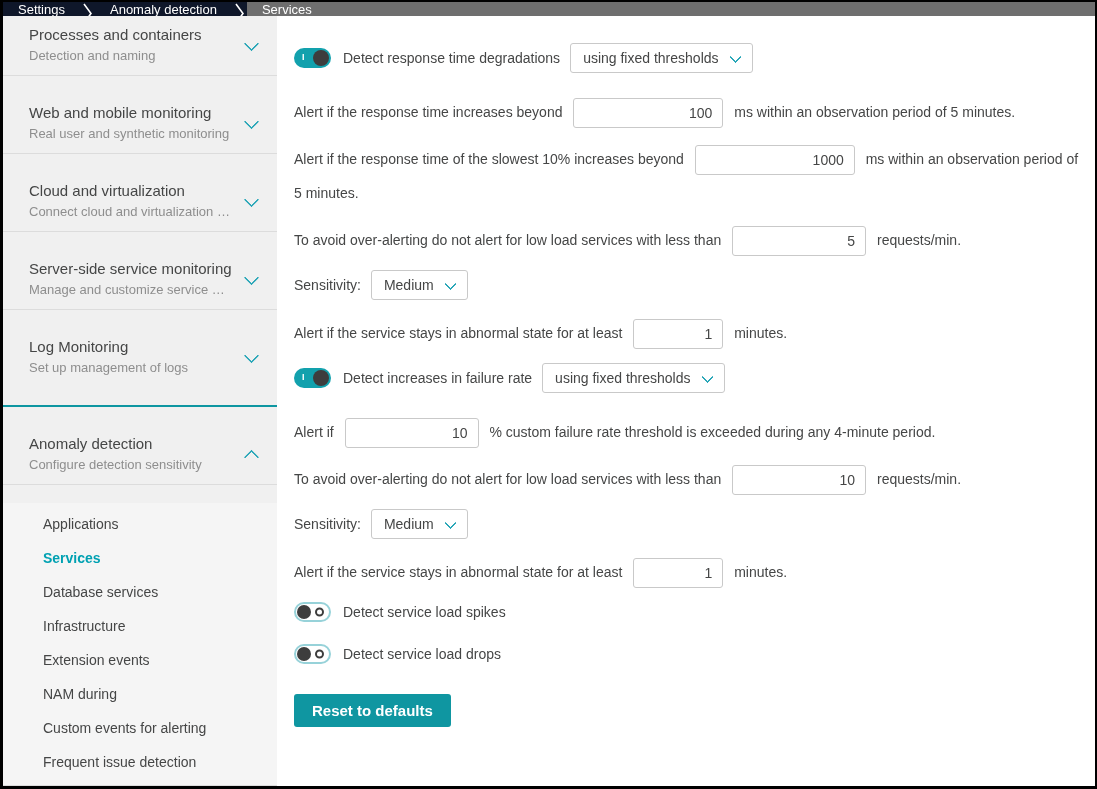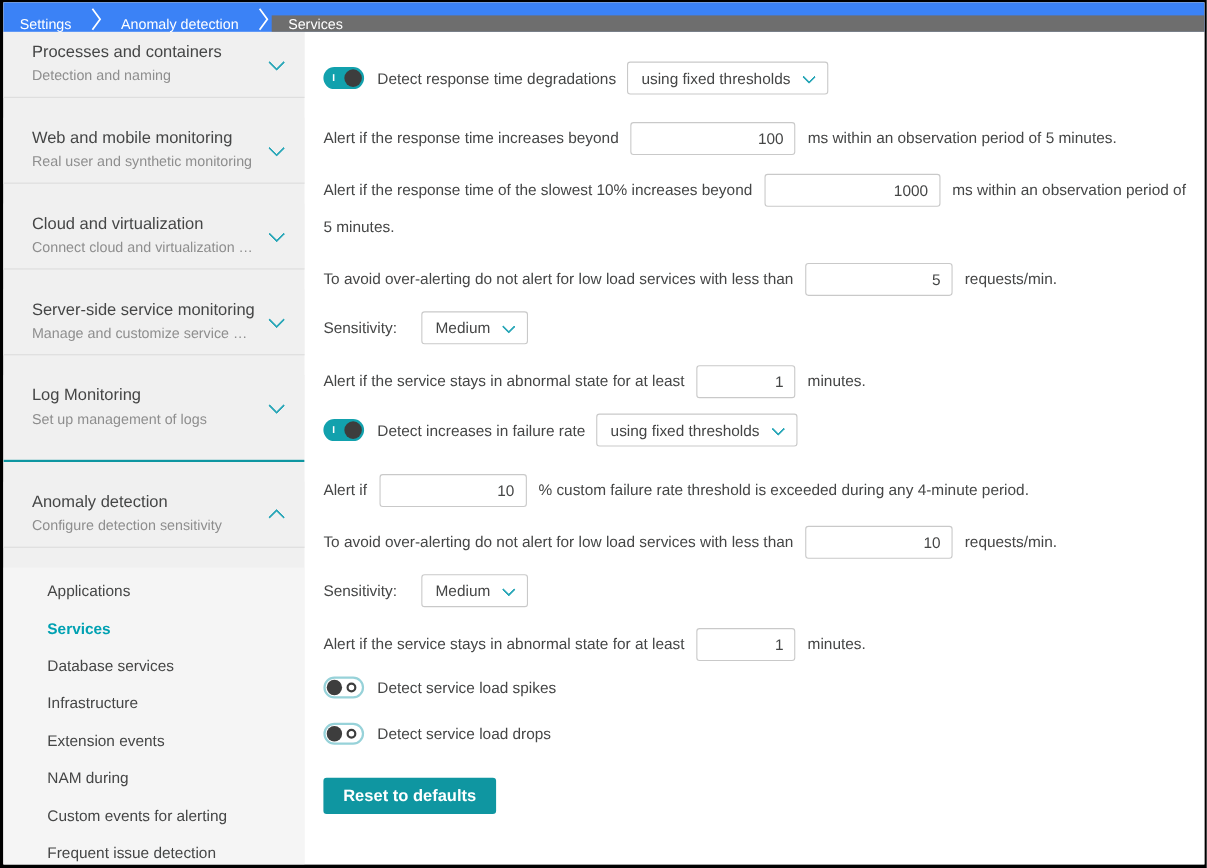--- a/index.html
+++ b/index.html
@@ -3,21 +3,21 @@
 <meta charset="utf-8">
 <style>
   html,body{margin:0;padding:0;background:#000;}
   .frame{
     width:1097px;height:789px;box-sizing:border-box;
     border:2px solid #000;border-left-width:3px;border-bottom-width:3px;
     display:flex;flex-direction:column;background:#fff;
     font-family:"Liberation Sans",sans-serif;overflow:hidden;
   }
   
-  .breadcrumb{height:27px;flex:none;display:flex;align-items:flex-end;background:#3b82f6;}
+  .breadcrumb{height:14px;flex:none;display:flex;align-items:flex-start;background:#0f172a;}
   .bc-seg{display:flex;align-items:center;padding:0 15px;color:#fff;font-size:13px;cursor:pointer;white-space:nowrap;}
   .bc-sep{display:flex;align-items:center;padding:0 2px;}
   .bc-current{flex:1;background:#6e6e6e;cursor:default;}
   
   .split{flex:1;display:flex;min-height:0;}
   .sidebar{width:274px;flex:none;background:#f0f0f0;display:flex;flex-direction:column;overflow:hidden;gap:18px;}
   .sec{position:relative;padding:9px 44px 11px 26px;border-bottom:1px solid #dcdcdc;cursor:pointer;background:#f0f0f0;}
   .sec.no-border{border-bottom:none;}
   .sec-title{font-size:15px;color:#454646;line-height:20px;}
   .sec-sub{font-size:13px;color:#8e8e8e;line-height:17px;margin-top:2px;white-space:nowrap;overflow:hidden;text-overflow:ellipsis;}
@@ -26,21 +26,21 @@
   .chev.up{transform:translateY(-30%) rotate(225deg);}
   .teal-sep{height:2px;background:#0e96a1;flex:none;}
   .sublist{background:#f5f5f5;border-bottom:1px solid #dcdcdc;padding:4px 0 6px;}
   .subitem{padding:8px 16px 8px 40px;font-size:14px;color:#454646;line-height:18px;cursor:pointer;}
   .subitem.selected{color:#00a1b2;font-weight:700;}
   
   .main{flex:1;background:#fff;padding:21px 14px 0 17px;color:#454646;font-size:14px;overflow:hidden;}
   .trow{display:flex;align-items:center;margin:6px 0 22px;}
   .trow .lbl{margin-left:12px;}
   .irow{margin:0 0 13px;line-height:34px;max-width:802px;}
-  .sens-row{display:flex;align-items:center;margin:3px 0 16px;gap:12px;}
+  .sens-row{display:flex;align-items:center;margin:3px 0 16px;}
   .sens-row .lbl{margin-right:10px;}
   .num-input{height:30px;box-sizing:border-box;border:1px solid #c9c9c9;border-radius:3px;text-align:right;
     padding:0 10px;font:14px "Liberation Sans",sans-serif;color:#454646;margin:0 7px;vertical-align:middle;background:#fff;}
   .sel{display:inline-flex;align-items:center;height:30px;box-sizing:border-box;border:1px solid #c9c9c9;border-radius:3px;
     background:#fff;padding:0 12px;cursor:pointer;vertical-align:middle;}
   .sel .sel-chev{width:7px;height:7px;border-right:2px solid #2aa7b8;border-bottom:2px solid #2aa7b8;
     transform:rotate(45deg) translate(-1px,-1px);margin-left:12px;border-radius:1px;}
   .mode-sel{margin-left:10px;}
   
   .toggle{position:relative;width:37px;height:20px;border-radius:10px;flex:none;cursor:pointer;}

